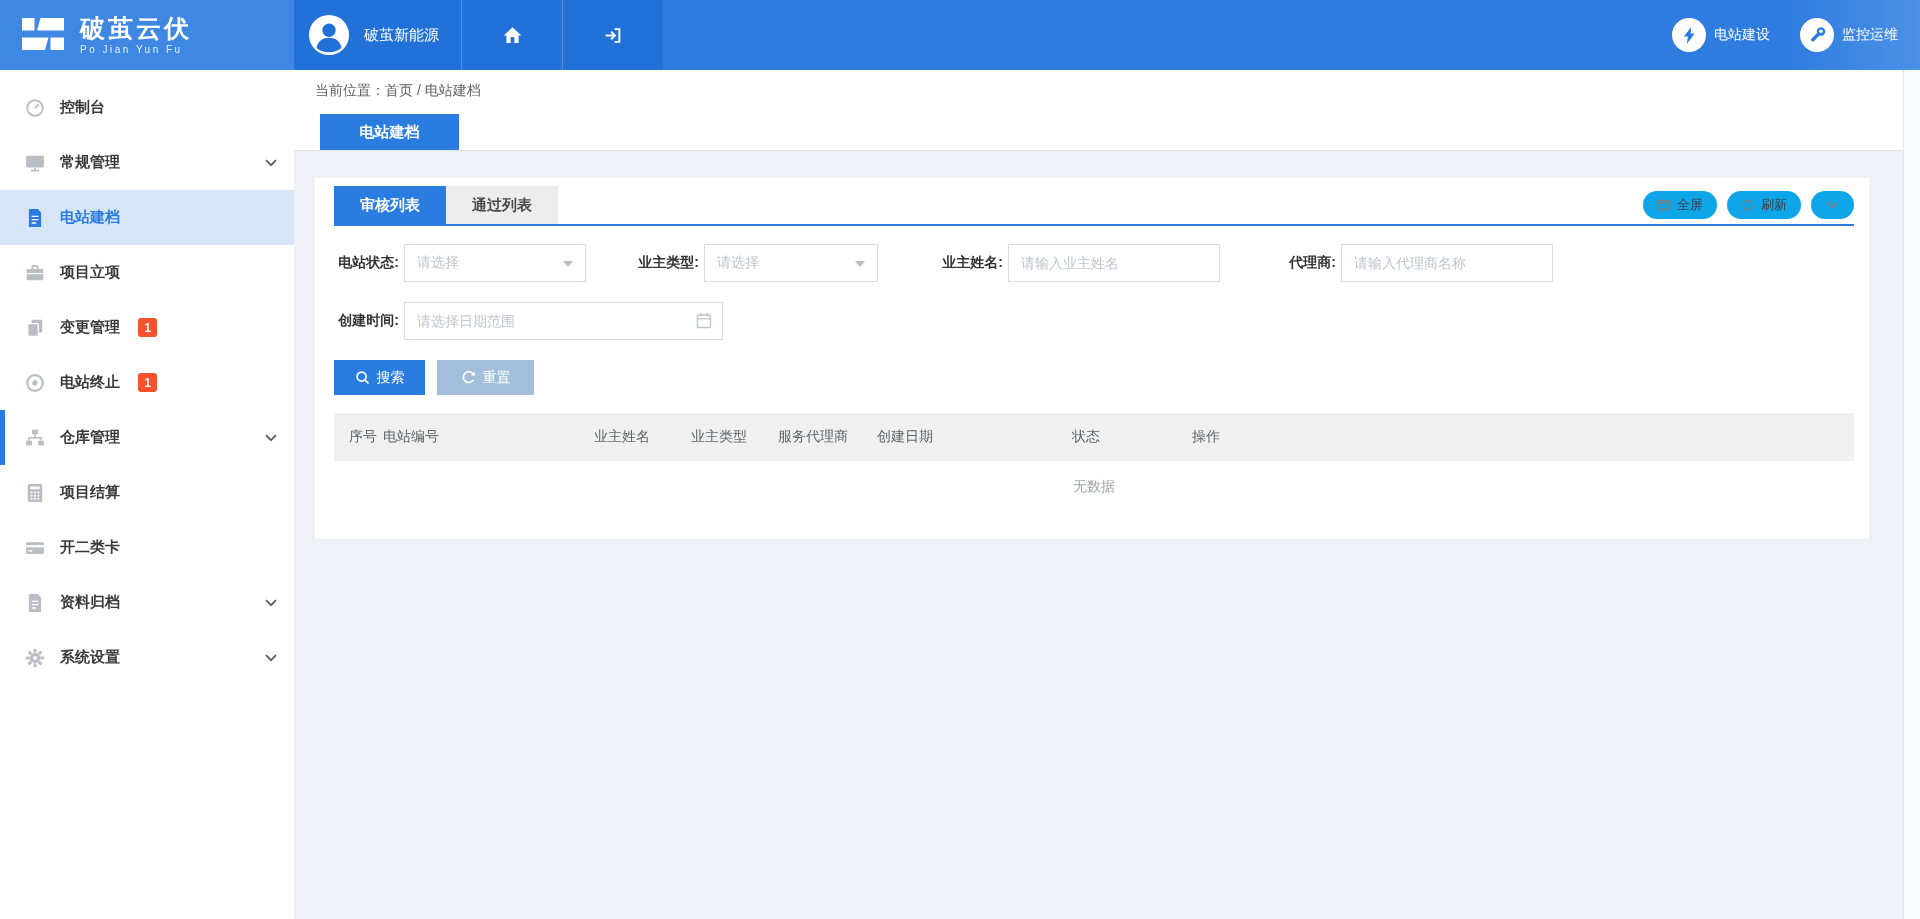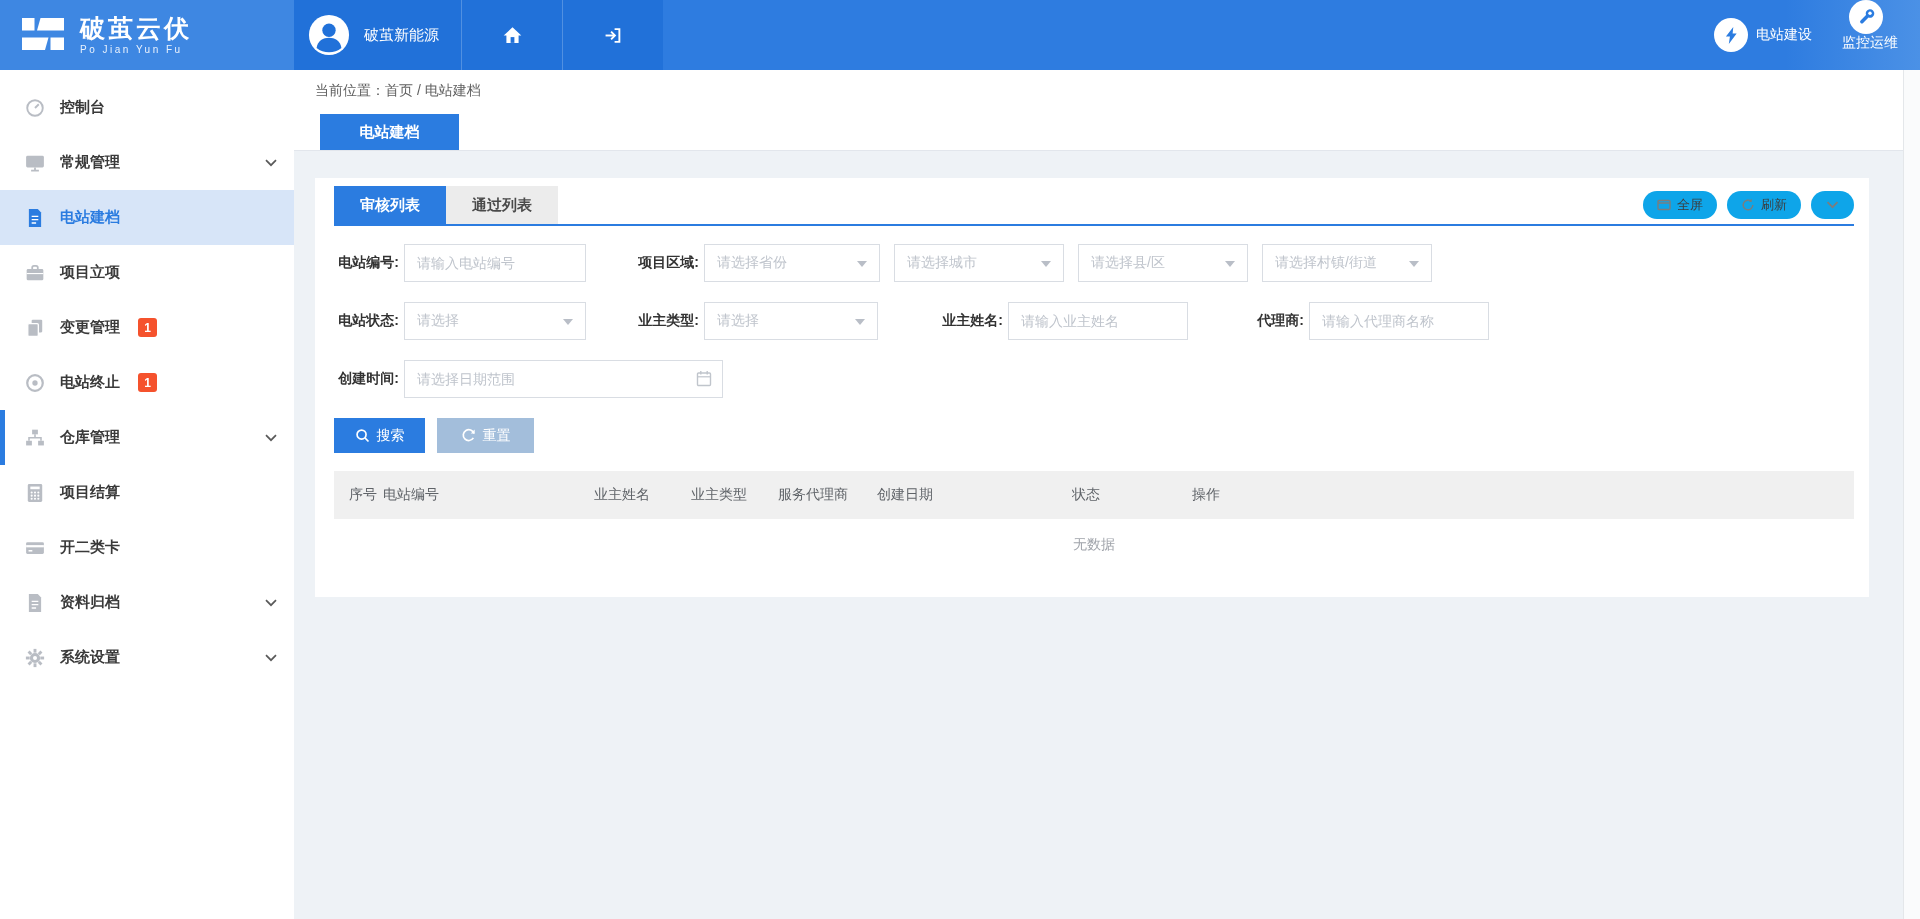--- a/index.html
+++ b/index.html
@@ -18,21 +18,21 @@
   .logo-title{color:#fff;font-size:25px;font-weight:bold;letter-spacing:3px;line-height:1.05;}
   .logo-sub{color:#e8f1fd;font-size:10px;letter-spacing:2.5px;margin-top:2px;}
   .user-strip{display:flex;align-items:stretch;background:var(--header-dark);}
   .user-block{display:flex;align-items:center;padding:0 22px 0 14px;cursor:pointer;}
   .avatar{width:42px;height:42px;margin-right:14px;flex:0 0 auto;}
   .user-name{color:#fff;font-size:15px;white-space:nowrap;}
   .hdr-btn{width:101px;display:flex;align-items:center;justify-content:center;cursor:pointer;
     border-left:1px solid rgba(255,255,255,.22);}
   .spacer{flex:1;}
   .hdr-nav{display:flex;align-items:center;margin-right:30px;cursor:pointer;}
-  .hdr-nav:last-child{margin-right:22px;flex-direction:column;}
+  .hdr-nav:last-child{margin-right:22px;}
   .circle-icon{width:34px;height:34px;border-radius:50%;background:#fff;display:flex;align-items:center;justify-content:center;margin-right:8px;}
   .hdr-nav-label{color:#fff;font-size:14px;white-space:nowrap;}
 
   
   .body{display:flex;height:849px;}
   .sidebar{flex:0 0 294px;background:#fff;padding-top:10px;}
   .side-item{height:55px;display:flex;align-items:center;padding:0 17px 0 25px;cursor:pointer;position:relative;color:#3a3a3a;}
   .side-item .s-icon{width:20px;height:20px;margin-right:15px;color:#b9bdc4;flex:0 0 auto;}
   .side-label{font-size:15px;font-weight:600;white-space:nowrap;}
   .side-item.active{background:var(--sidebar-active-bg);color:var(--accent);}
@@ -63,21 +63,21 @@
   .pill .p-icon{color:#7d7d7d;display:flex;}
   .pill.sm{padding:0 15px;}
 
   
   .form{padding-top:18px;}
   .f-row{display:flex;align-items:center;margin-bottom:20px;}
   .f-label{width:70px;text-align:right;padding-right:5px;font-size:14px;color:#333;font-weight:600;white-space:nowrap;flex:0 0 auto;}
   .f-input{height:38px;border:1px solid #d9dde3;background:#fff;padding:0 12px;font-size:14px;color:#333;outline:none;
     font-family:inherit;}
   .f-input::placeholder{color:#bfc4cc;}
-  .w182{width:182px;} .w180{width:180px;}
+  .w182{width:182px;} .w180{width:212px;}
   .sel{height:38px;border:1px solid #d9dde3;background:#fff;display:flex;align-items:center;padding:0 12px;cursor:pointer;}
   .sel-text{font-size:14px;color:#bfc4cc;flex:1;white-space:nowrap;overflow:hidden;}
   .caret{width:0;height:0;border:5px solid transparent;border-top:6px solid #b9bec7;margin-top:6px;flex:0 0 auto;}
   .ml50{margin-left:50px;} .ml60{margin-left:60px;} .ml14{margin-left:14px;}
   .lblw68{width:68px;} .lblw61{width:61px;}
   .sel176{width:176px;} .sel170{width:170px;} .sel182{width:182px;} .sel174{width:174px;}
   .date-wrap{position:relative;width:319px;}
   .date-wrap .f-input{width:100%;padding-right:36px;}
   .cal-icon{position:absolute;right:11px;top:10px;color:#c0c5cc;}
 
@@ -335,41 +335,20 @@
                 <svg width="13" height="8" viewBox="0 0 12 8">
                     <path d="M1 1.2 6 6.2 11 1.2" stroke="currentColor" stroke-width="1.7" fill="none"></path>
                   </svg>
               </span>
             </div>
           </div>
         </div>
 
         <div class="form">
 
-          <div class="f-row">
-            <span class="f-label">电站编号:</span>
-            <input class="f-input w182" placeholder="请输入电站编号" style="">
-            <span class="f-label ml50 lblw68">项目区域:</span>
-            <div class="sel sel176">
-              <span class="sel-text">请选择省份</span>
-              <span class="caret"></span>
-            </div>
-            <div class="sel sel170 ml14">
-              <span class="sel-text">请选择城市</span>
-              <span class="caret"></span>
-            </div>
-            <div class="sel sel170 ml14">
-              <span class="sel-text">请选择县/区</span>
-              <span class="caret"></span>
-            </div>
-            <div class="sel sel170 ml14">
-              <span class="sel-text">请选择村镇/街道</span>
-              <span class="caret"></span>
-            </div>
-          </div>
 
           <div class="f-row">
             <span class="f-label">电站状态:</span>
             <div class="sel sel182">
               <span class="sel-text">请选择</span>
               <span class="caret"></span>
             </div>
             <span class="f-label ml50 lblw68">业主类型:</span>
             <div class="sel sel174">
               <span class="sel-text">请选择</span>

